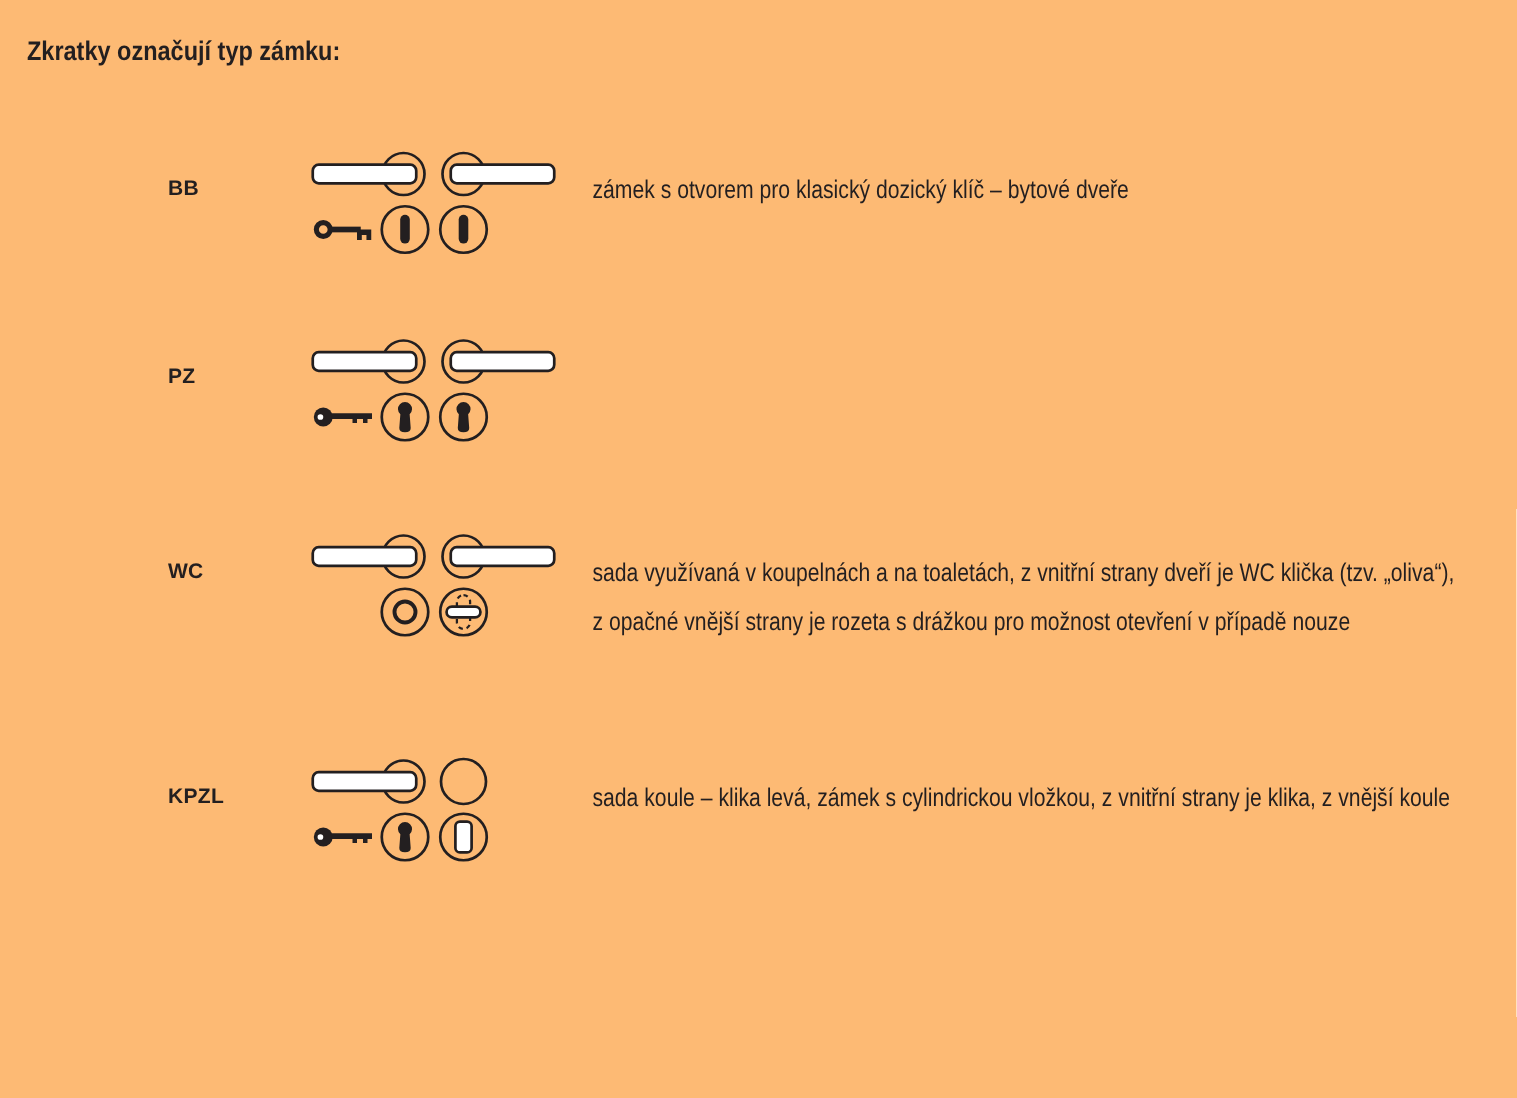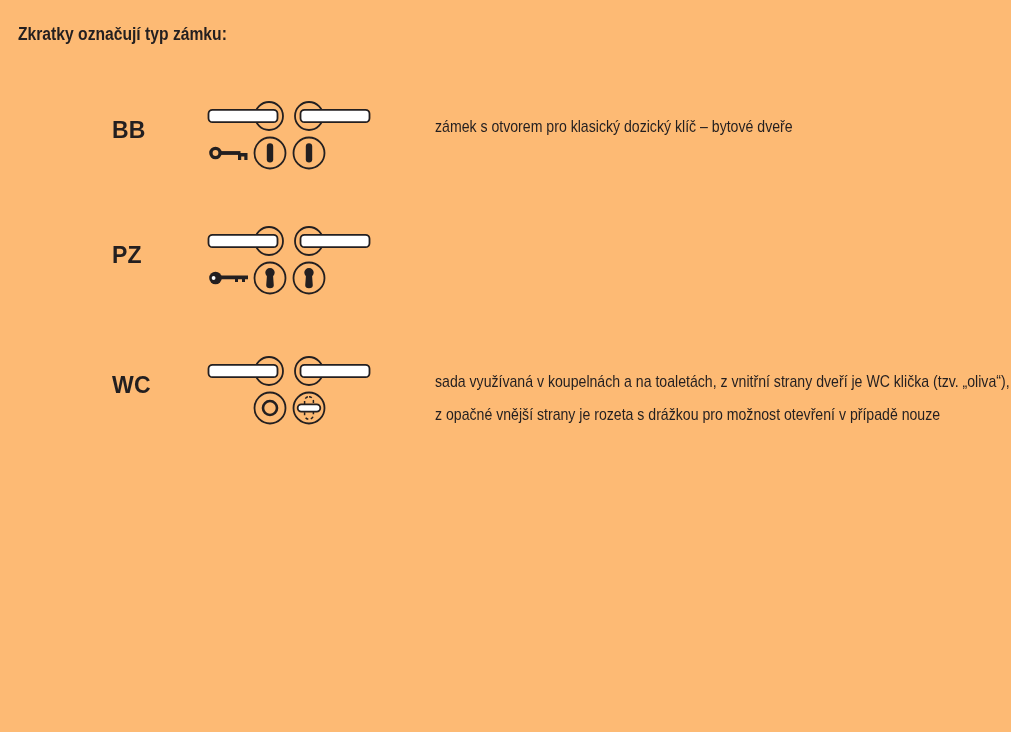--- a/index.html
+++ b/index.html
@@ -1,23 +1,23 @@
 <!DOCTYPE html>
 <html><head>
 <meta charset="utf-8">
 <style>
   html,body{margin:0;padding:0;background:#ffffff;}
   .page{position:relative;width:1011px;height:732px;background:#fdba74;overflow:hidden;
         font-family:"Liberation Sans",sans-serif;color:#231f20;}
   .title{position:absolute;left:18px;top:24px;font-size:18px;font-weight:bold;
          transform:scaleX(0.87);transform-origin:0 0;white-space:nowrap;}
   .row{position:absolute;left:0;width:100%;height:92px;}
-  .code{position:absolute;left:112px;top:22px;font-size:23px;font-weight:bold;letter-spacing:0.2px;}
+  .code{position:absolute;left:112px;top:22px;font-size:14px;font-weight:bold;letter-spacing:0.2px;}
   .icons{position:absolute;left:202px;top:0;}
-  .desc{position:absolute;left:395px;top:16px;font-size:17px;line-height:32.5px;margin-left:40px;}
+  .desc{position:absolute;left:395px;top:16px;font-size:17px;line-height:32.5px;}
   .desc div{transform:scaleX(0.83);transform-origin:0 0;white-space:nowrap;}
   svg .ln{fill:none;stroke:#231f20;stroke-width:1.8;}
   svg .wh{fill:#ffffff;stroke:#231f20;stroke-width:1.8;}
   svg .ink{fill:#231f20;stroke:none;}
 </style>
 </head>
 <body>
 
 <div class="page">
 
@@ -105,15 +105,28 @@
       <use href="#lever-right"></use>
       <use href="#rosette-ring" transform="translate(68,58)"></use>
       <use href="#rosette-oliva" transform="translate(107,58)"></use>
     </svg>
     <div class="desc">
       <div>sada využívaná v koupelnách a na toaletách, z vnitřní strany dveří je WC klička (tzv. „oliva“),</div>
       <div>z opačné vnější strany je rozeta s drážkou pro možnost otevření v případě nouze</div>
     </div>
   </section>
 
+  <section class="row" style="top:500px">
+    <div class="code">KPZL</div>
+    <svg class="icons" width="170" height="88" viewBox="0 0 170 88">
+      <use href="#lever-left"></use>
+      <use href="#koule-right"></use>
+      <use href="#key-cyl"></use>
+      <use href="#rosette-pz" transform="translate(68,58)"></use>
+      <use href="#rosette-blind" transform="translate(107,58)"></use>
+    </svg>
+    <div class="desc">
+      <div>sada koule – klika levá, zámek s cylindrickou vložkou, z vnitřní strany je klika, z vnější koule</div>
+    </div>
+  </section>
 
 
 </div>
 
 </body></html>

